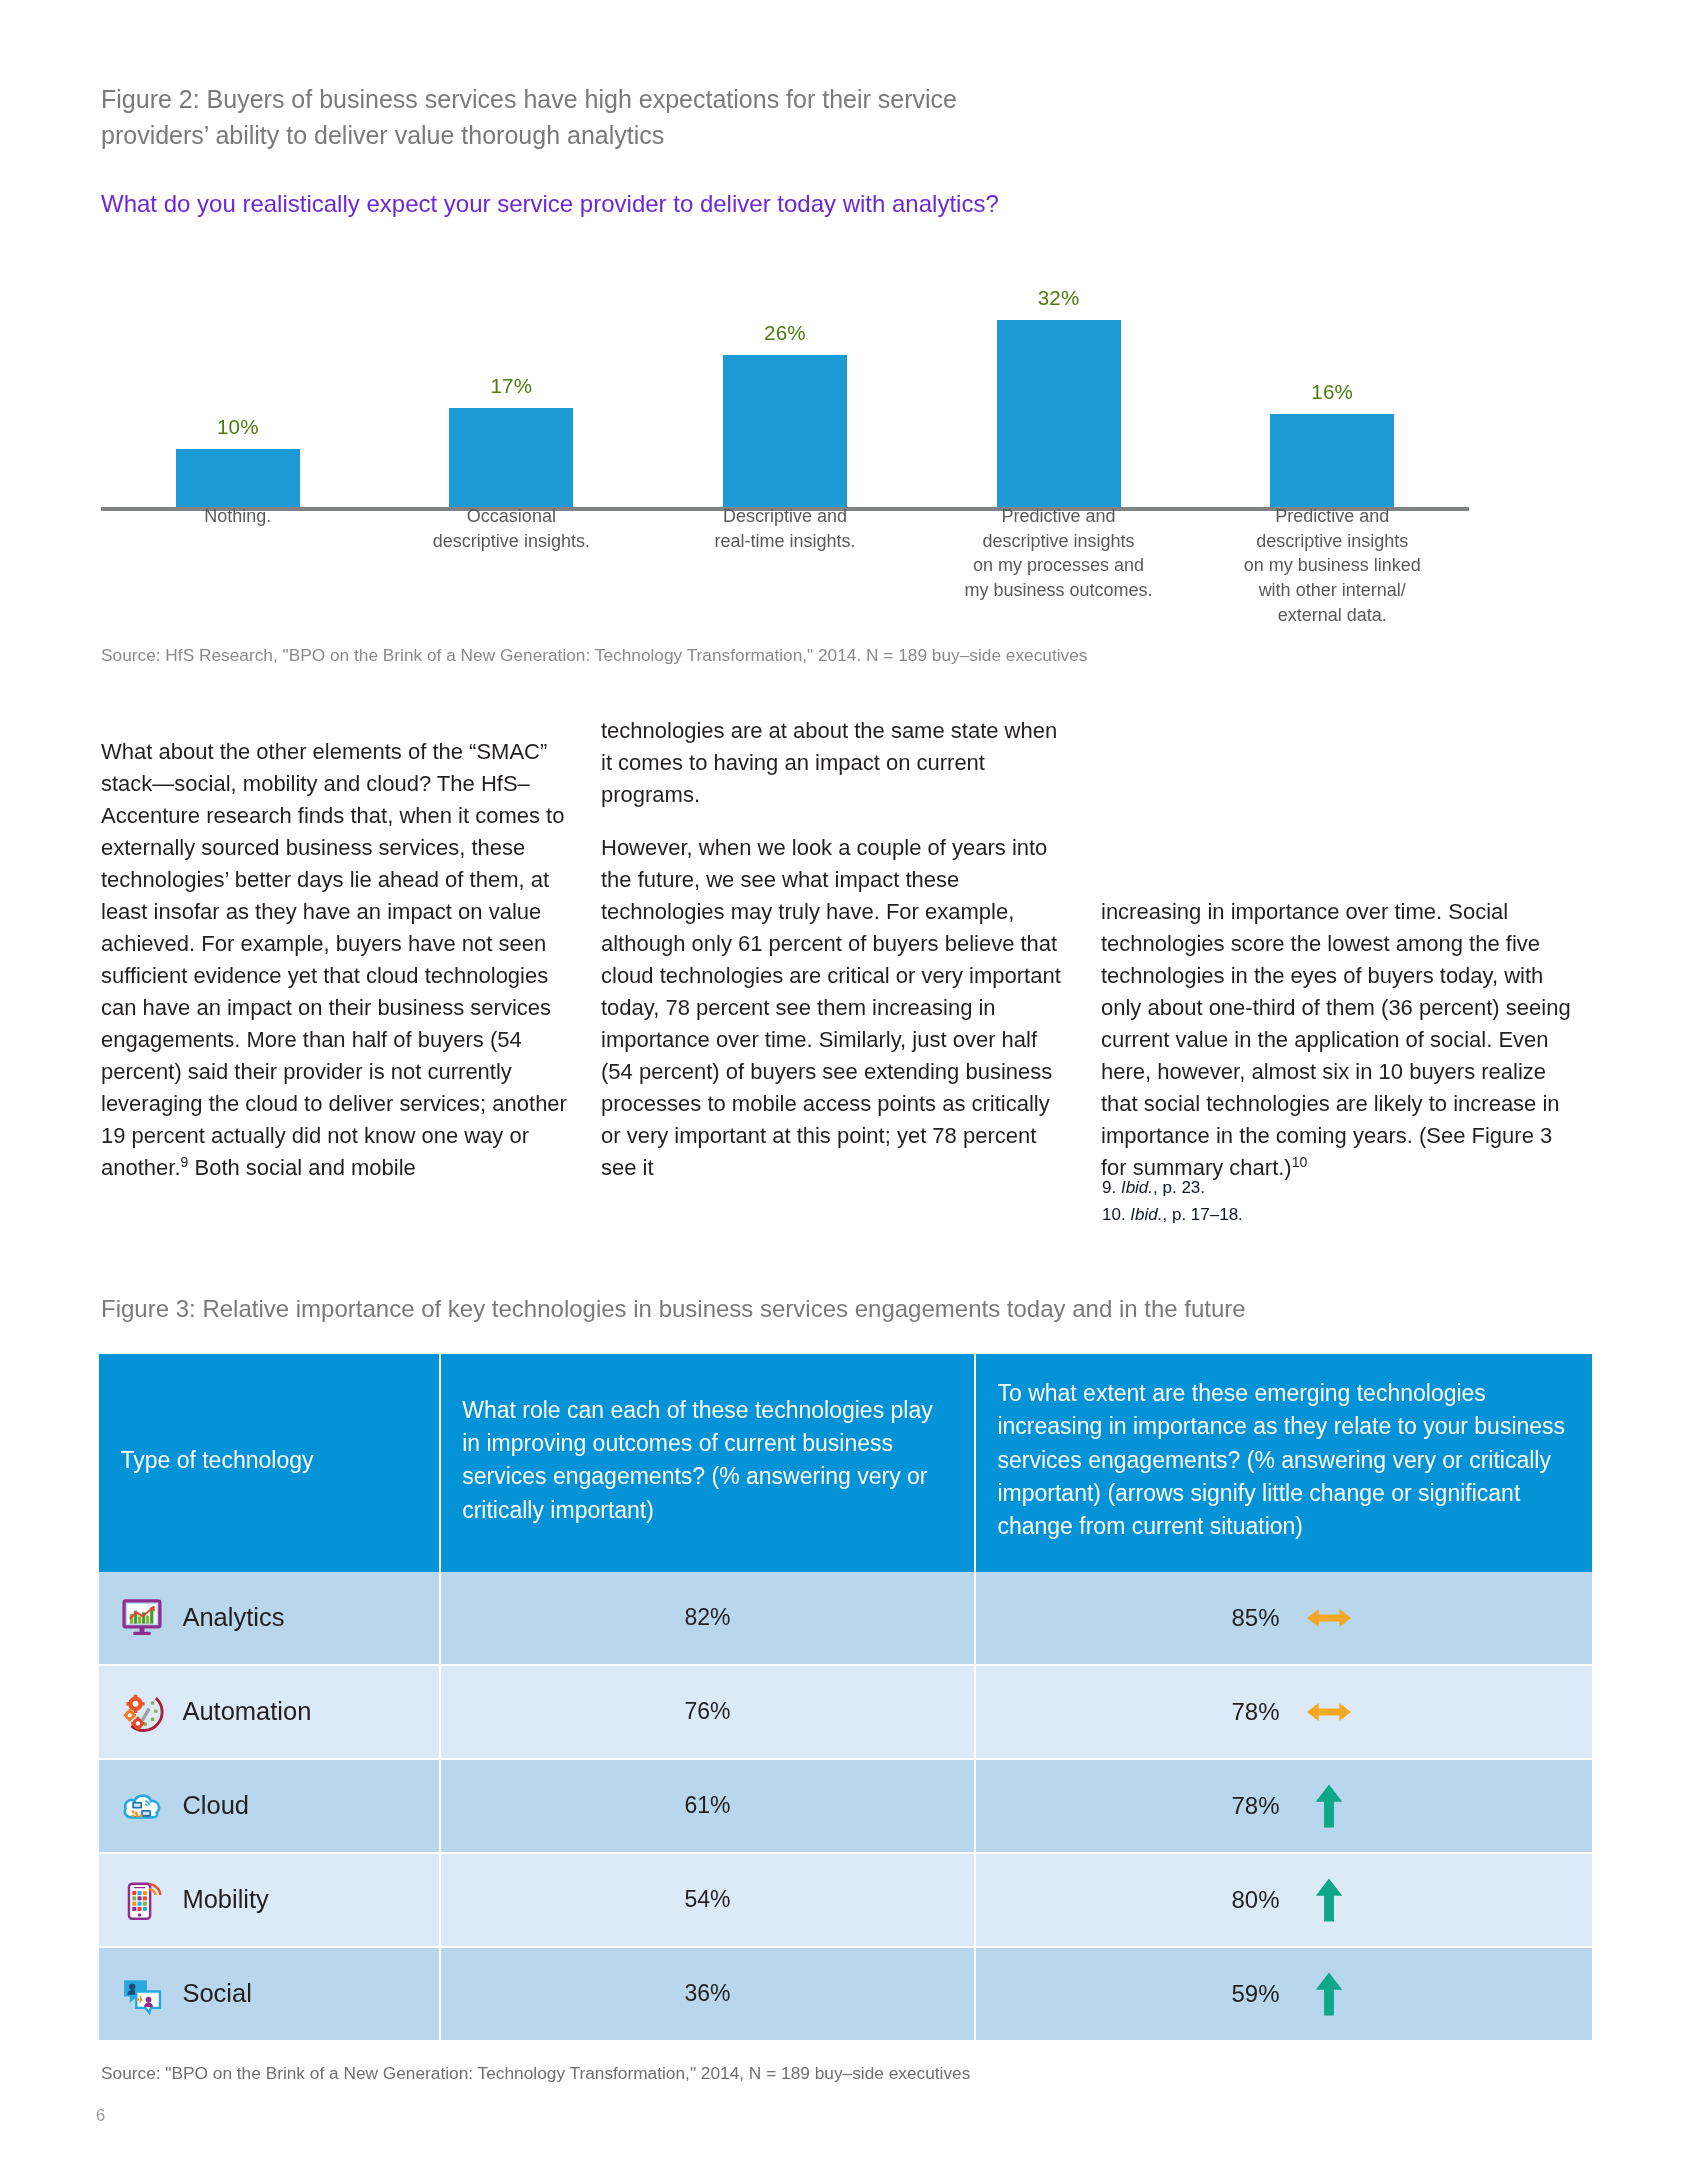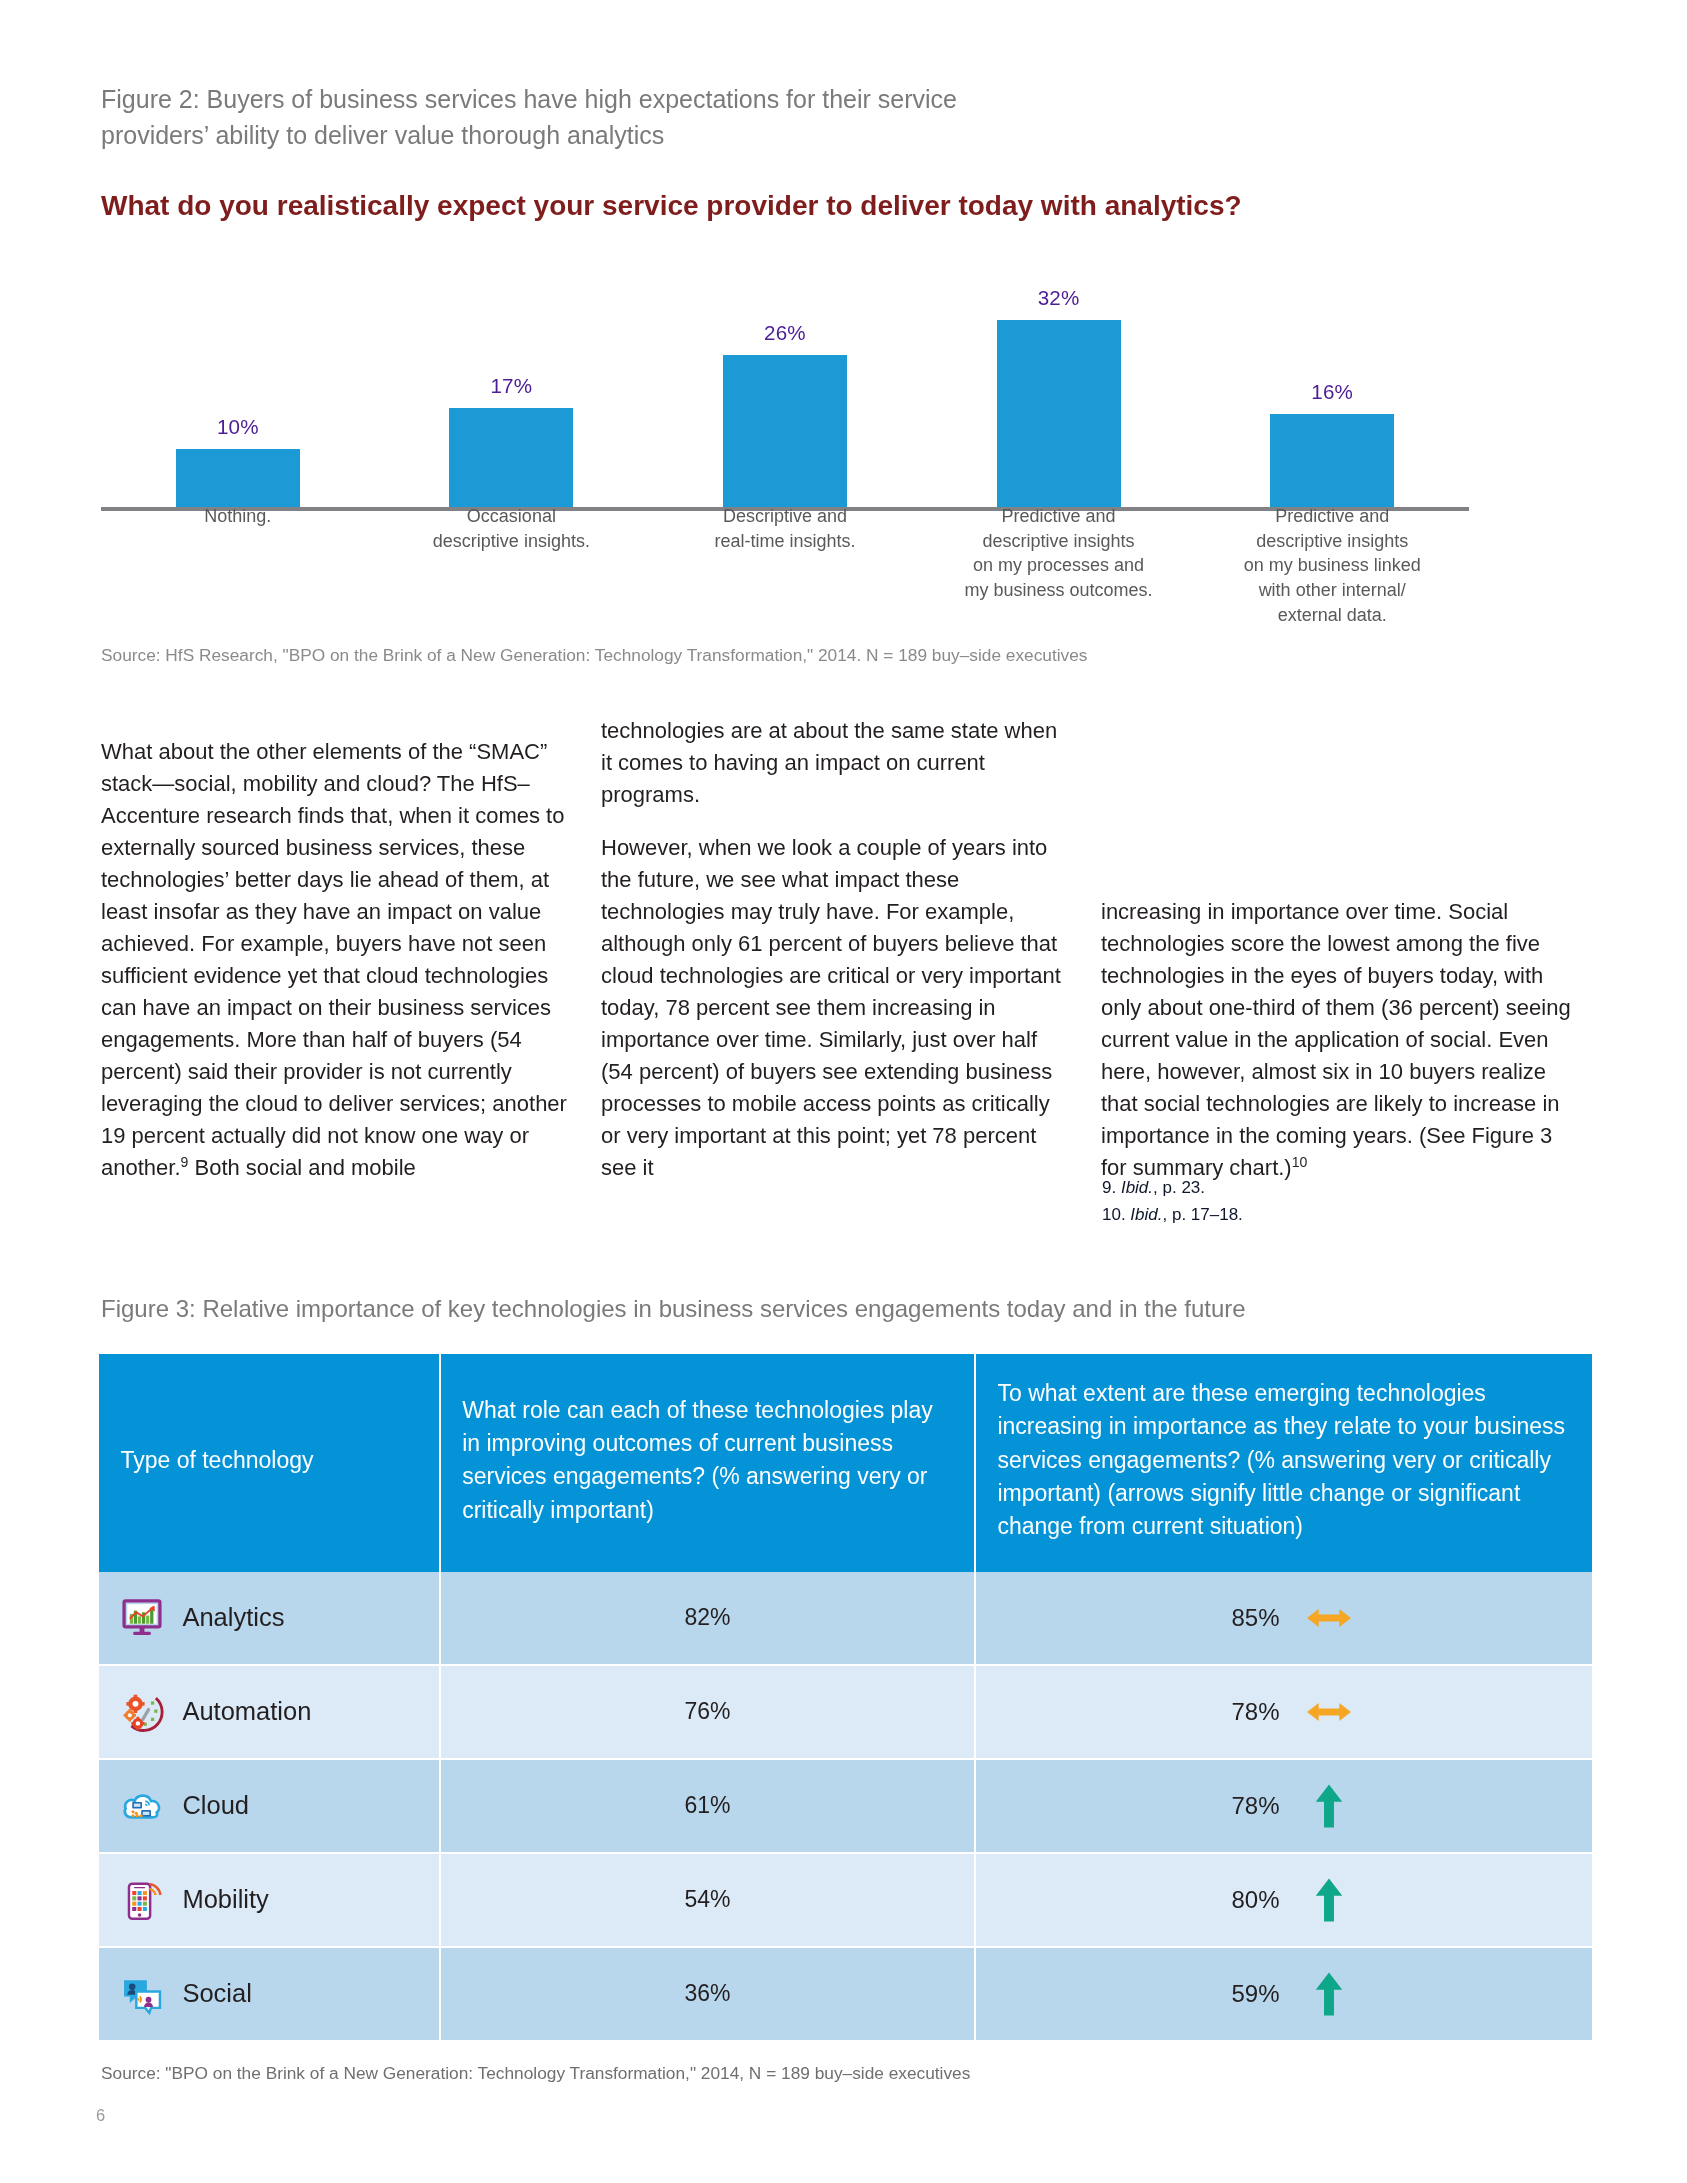--- a/index.html
+++ b/index.html
@@ -27,24 +27,24 @@
     font-size: 25px;
     line-height: 1.42;
     color: #7a7a7a;
     font-weight: 400;
   }
   .fig2-question {
     position: absolute;
     left: 101px;
     top: 188px;
     width: 1153px;
-    font-size: 28px;
+    font-size: 24px;
     line-height: 1.3;
-    color: #7f1d1d;
-    font-weight: 700;
+    color: #6d28d9;
+    font-weight: 400;
   }
 
   
   .chart {
     position: absolute;
     left: 101px;
     top: 247px;
     width: 1368px;
     height: 264px;
   }
@@ -60,21 +60,21 @@
     flex: 1 1 0;
     height: 100%;
     position: relative;
     display: flex;
     flex-direction: column;
     justify-content: flex-end;
     align-items: center;
   }
   .bar-value {
     font-size: 20.6px;
-    color: #4c1d95;
+    color: #4d7c0f;
     margin-bottom: 10px;
     letter-spacing: 0.2px;
   }
   .bar {
     width: 124px;
     background: #1b9ad6;
   }
   .axis-line {
     position: absolute;
     left: 0;

